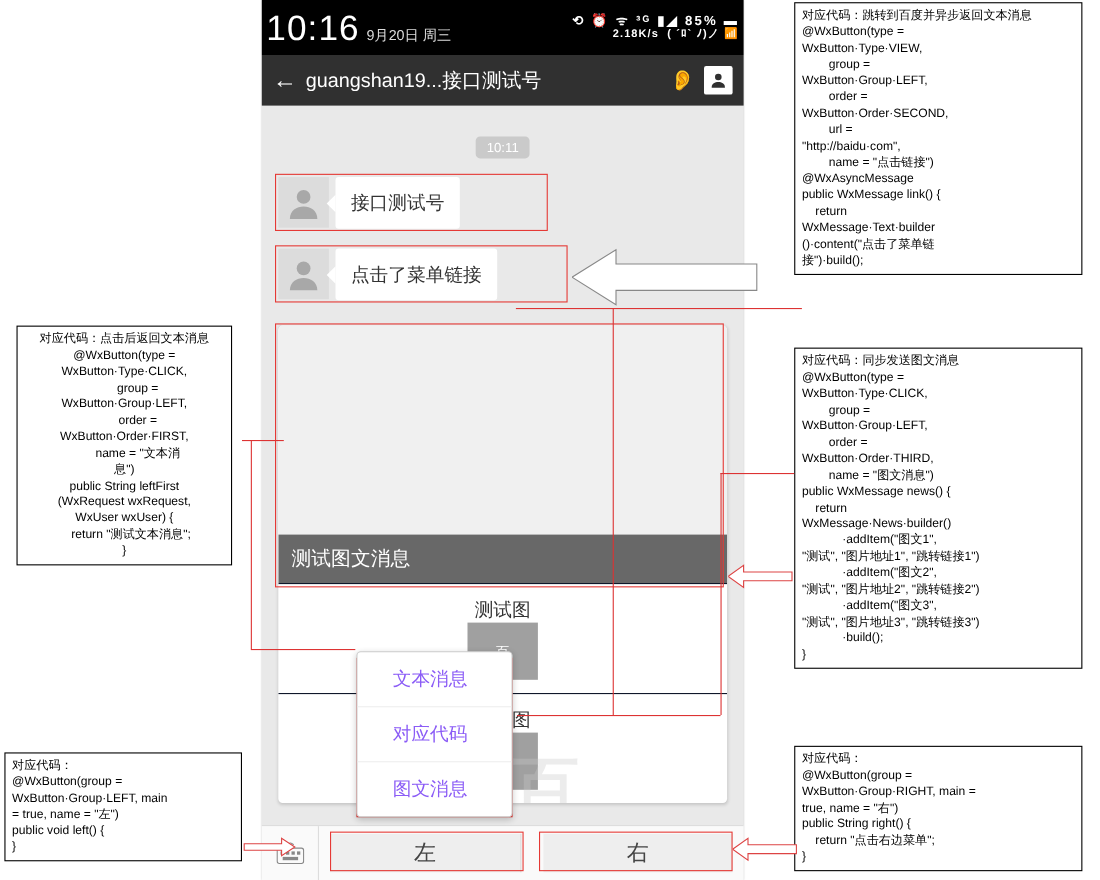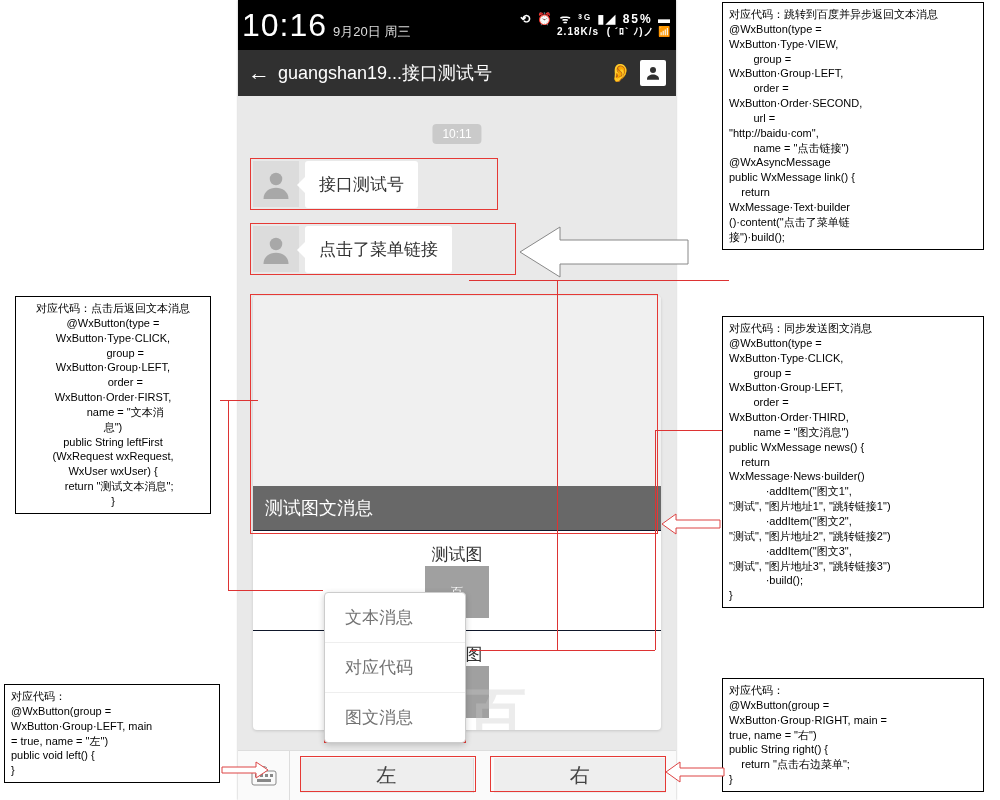--- a/index.html
+++ b/index.html
@@ -39,21 +39,21 @@
 
 .card { position: absolute; top: 200px; left: 15px; right: 15px; background: #fff; border-radius: 4px; box-shadow: 0 1px 3px rgba(0,0,0,0.15); overflow: hidden; }
 .card-hero { height: 234px; background: #f0f0f0; position: relative; display: flex; align-items: center; justify-content: center; }
 .card-hero-title { position: absolute; bottom: 0; left: 0; right: 0; background: rgba(80,80,80,0.85); color: #fff; font-size: 18px; padding: 10px 12px; }
 .card-row { display: flex; align-items: center; padding: 12px 10px; border-top: 1px solid #0f172a; flex-direction: column; }
 .card-row-text { flex: 1; font-size: 17px; color: #333; }
 .card-row-thumb { width: 64px; height: 52px; background: #a0a0a0; display: flex; align-items: center; justify-content: center; color: #fff; font-size: 12px; }
 
 
 .popup { position: absolute; left: 86px; bottom: 3px; width: 142px; background: #fff; border: 1px solid #ccc; border-radius: 4px; box-shadow: 0 2px 6px rgba(0,0,0,0.2); z-index: 10; }
-.popup-item { padding: 13px 20px; font-size: 17px; color: #737373; border-bottom: 1px solid #eee; text-align: left; }
+.popup-item { padding: 13px 32px; font-size: 17px; color: #8b5cf6; border-bottom: 1px solid #eee; text-align: left; }
 .popup-item:last-child { border-bottom: none; }
 
 
 .bottombar { position: absolute; bottom: 0; left: 0; right: 0; height: 50px; background: #fafafa; border-top: 1px solid #ddd; display: flex; }
 .bb-toggle { width: 52px; display: flex; align-items: center; justify-content: center; border-right: 1px solid #ddd; }
 .bb-btn { flex: 1; display: flex; align-items: center; justify-content: center; font-size: 20px; color: #444; border-right: 1px solid #ddd; background: #eee; margin: 7px 10px; }
 .bb-btn:last-child { border-right: none; }
 
 
 .codebox { position: absolute; border: 1px solid #000; font-family: Arial, sans-serif; font-size: 11px; line-height: 1.35; padding: 4px 6px; background: #fff; white-space: pre-wrap; word-break: break-all; }

